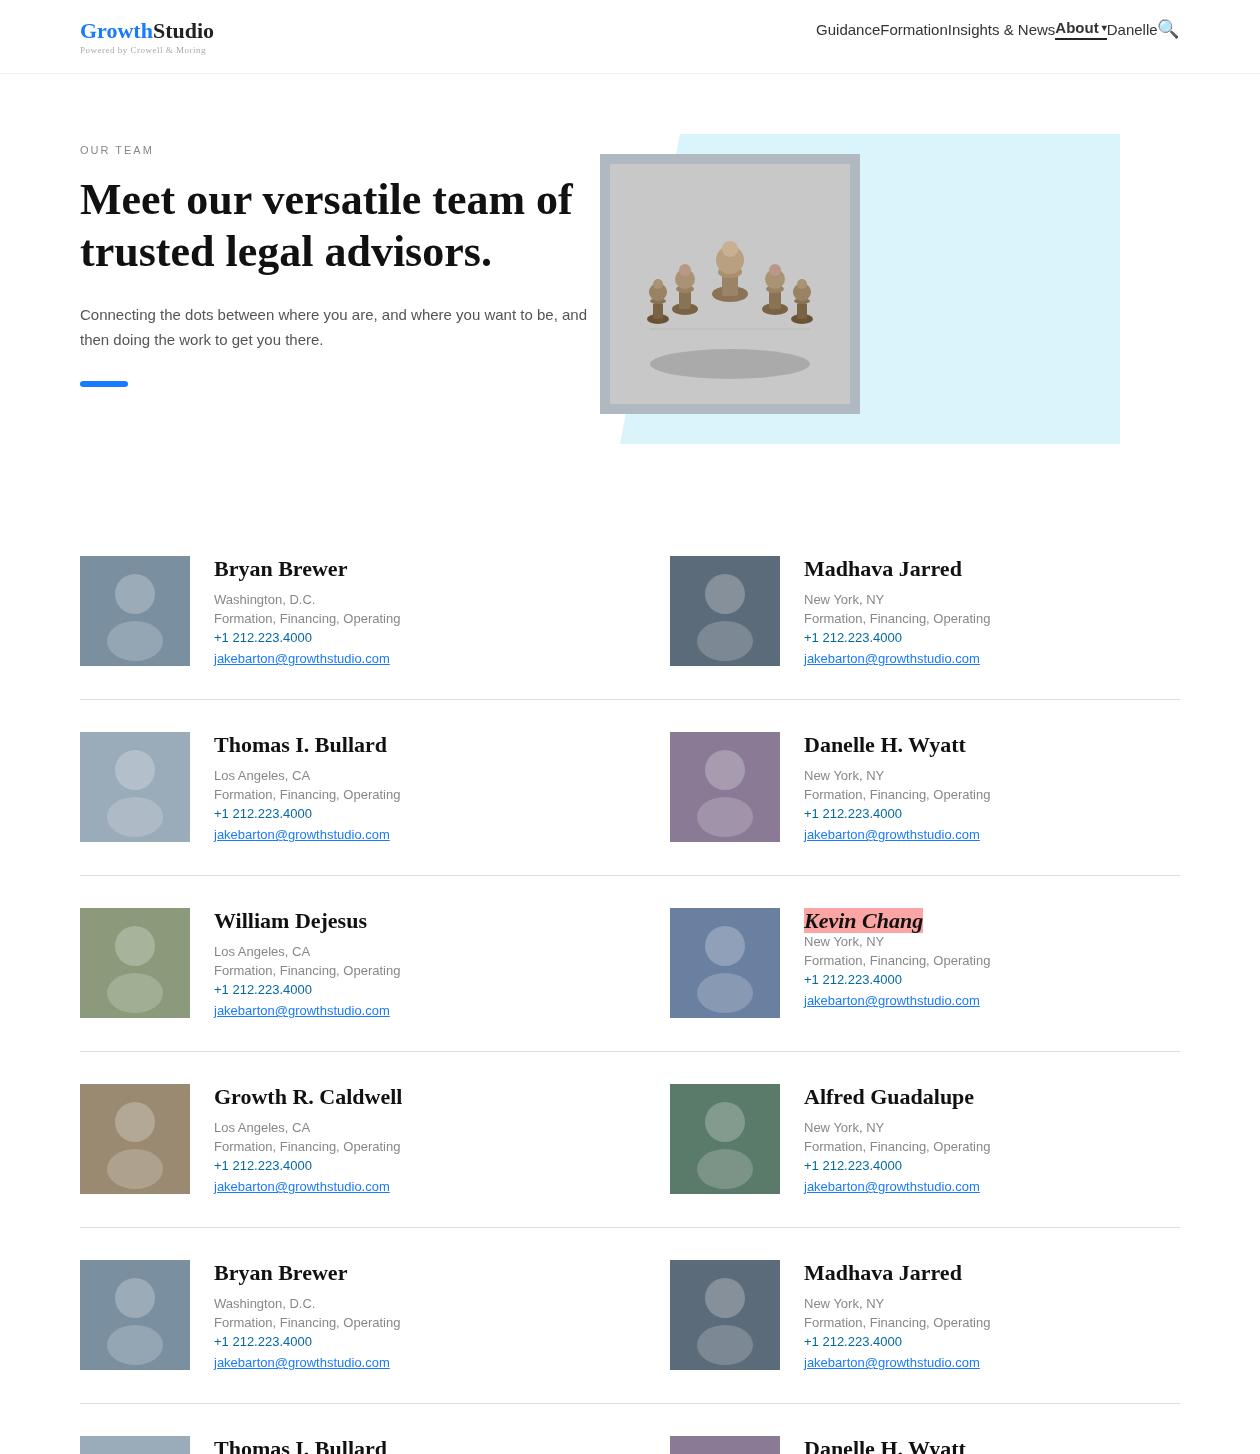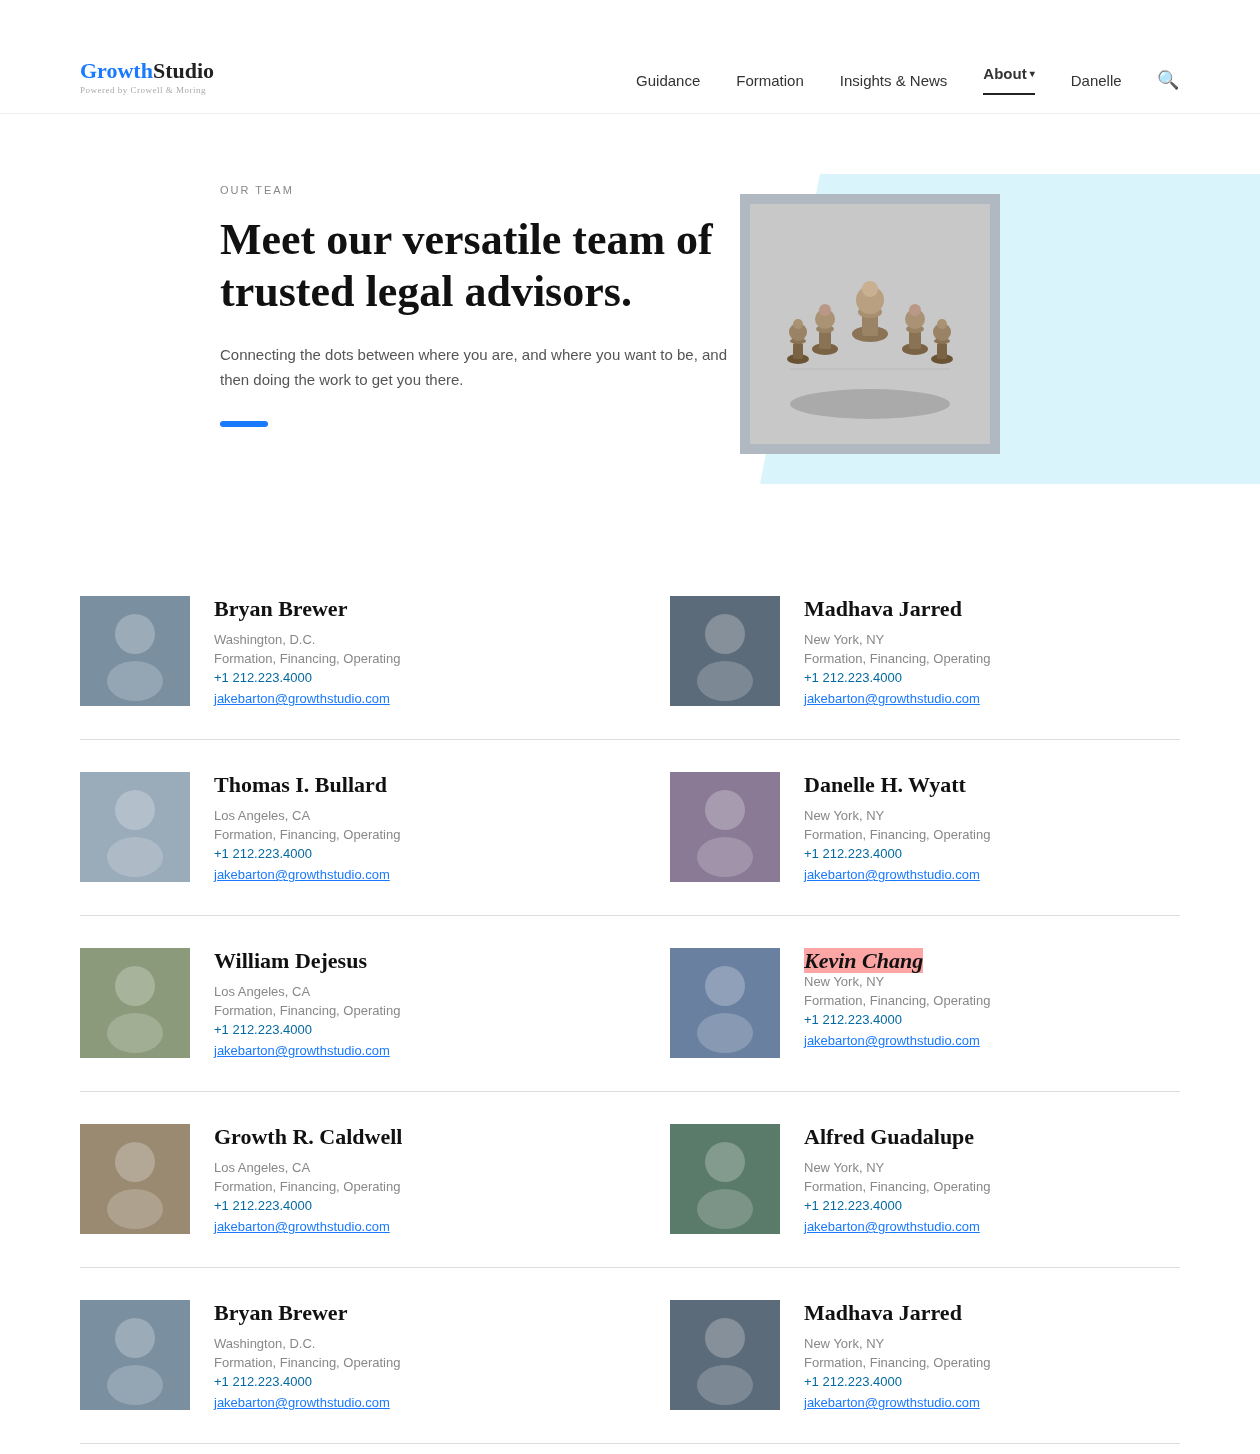--- a/index.html
+++ b/index.html
@@ -1,36 +1,36 @@
 <!DOCTYPE html>
 <html><head>
   <meta charset="utf-8">
   <style>
     * { margin: 0; padding: 0; box-sizing: border-box; }
     body { font-family: 'Georgia', serif; background: #fff; width: 1260px; min-height: 1454px; overflow-x: hidden; }
 
     
     nav {
-      display: flex; align-items: flex-end; justify-content: space-between;
-      padding: 18px 80px; border-bottom: 1px solid #eee; position: relative; margin-top: 40px;
+      display: flex; align-items: flex-start; justify-content: space-between;
+      padding: 18px 80px; border-bottom: 1px solid #eee; position: relative;
     }
     .logo { display: flex; flex-direction: column; }
     .logo-text { font-size: 22px; font-weight: 700; letter-spacing: 0; }
     .logo-growth { color: #1a7afe; }
     .logo-studio { color: #222; }
     .logo-sub { font-size: 9px; color: #aaa; letter-spacing: 0.5px; margin-top: 1px; }
-    .nav-links { display: flex; align-items: center; gap: 36px; }
+    .nav-links { display: flex; align-items: center; }
     .nav-link { text-decoration: none; color: #333; font-size: 15px; font-family: Arial, sans-serif; font-weight: 400; }
-    .nav-link.active { font-weight: 600; border-bottom: 2px solid #222; padding-bottom: 11px; }
+    .nav-link.active { font-weight: 600; border-bottom: 2px solid #222; padding-bottom: 2px; }
     .nav-link-about { display: flex; align-items: center; gap: 3px; }
     .nav-search { font-size: 18px; color: #333; cursor: pointer; }
 
     
     .hero {
-      display: flex; align-items: flex-start; justify-content: flex-end;
+      display: flex; align-items: flex-start; justify-content: flex-start;
       padding: 60px 80px 40px 80px; min-height: 360px; position: relative; overflow: hidden;
     }
     .hero-text { max-width: 520px; padding-top: 10px; }
     .hero-label { font-size: 11px; letter-spacing: 2px; color: #888; font-family: Arial, sans-serif; text-transform: uppercase; margin-bottom: 18px; }
     .hero-title { font-size: 44px; line-height: 1.18; color: #111; font-weight: 700; margin-bottom: 24px; font-family: Georgia, serif; }
     .hero-desc { font-size: 15px; color: #555; line-height: 1.7; margin-bottom: 28px; font-family: Arial, sans-serif; }
     .hero-bar { width: 48px; height: 6px; background: #1a7afe; border-radius: 3px; }
 
     .hero-image-wrapper {
       position: relative; width: 440px; height: 310px; flex-shrink: 0;

